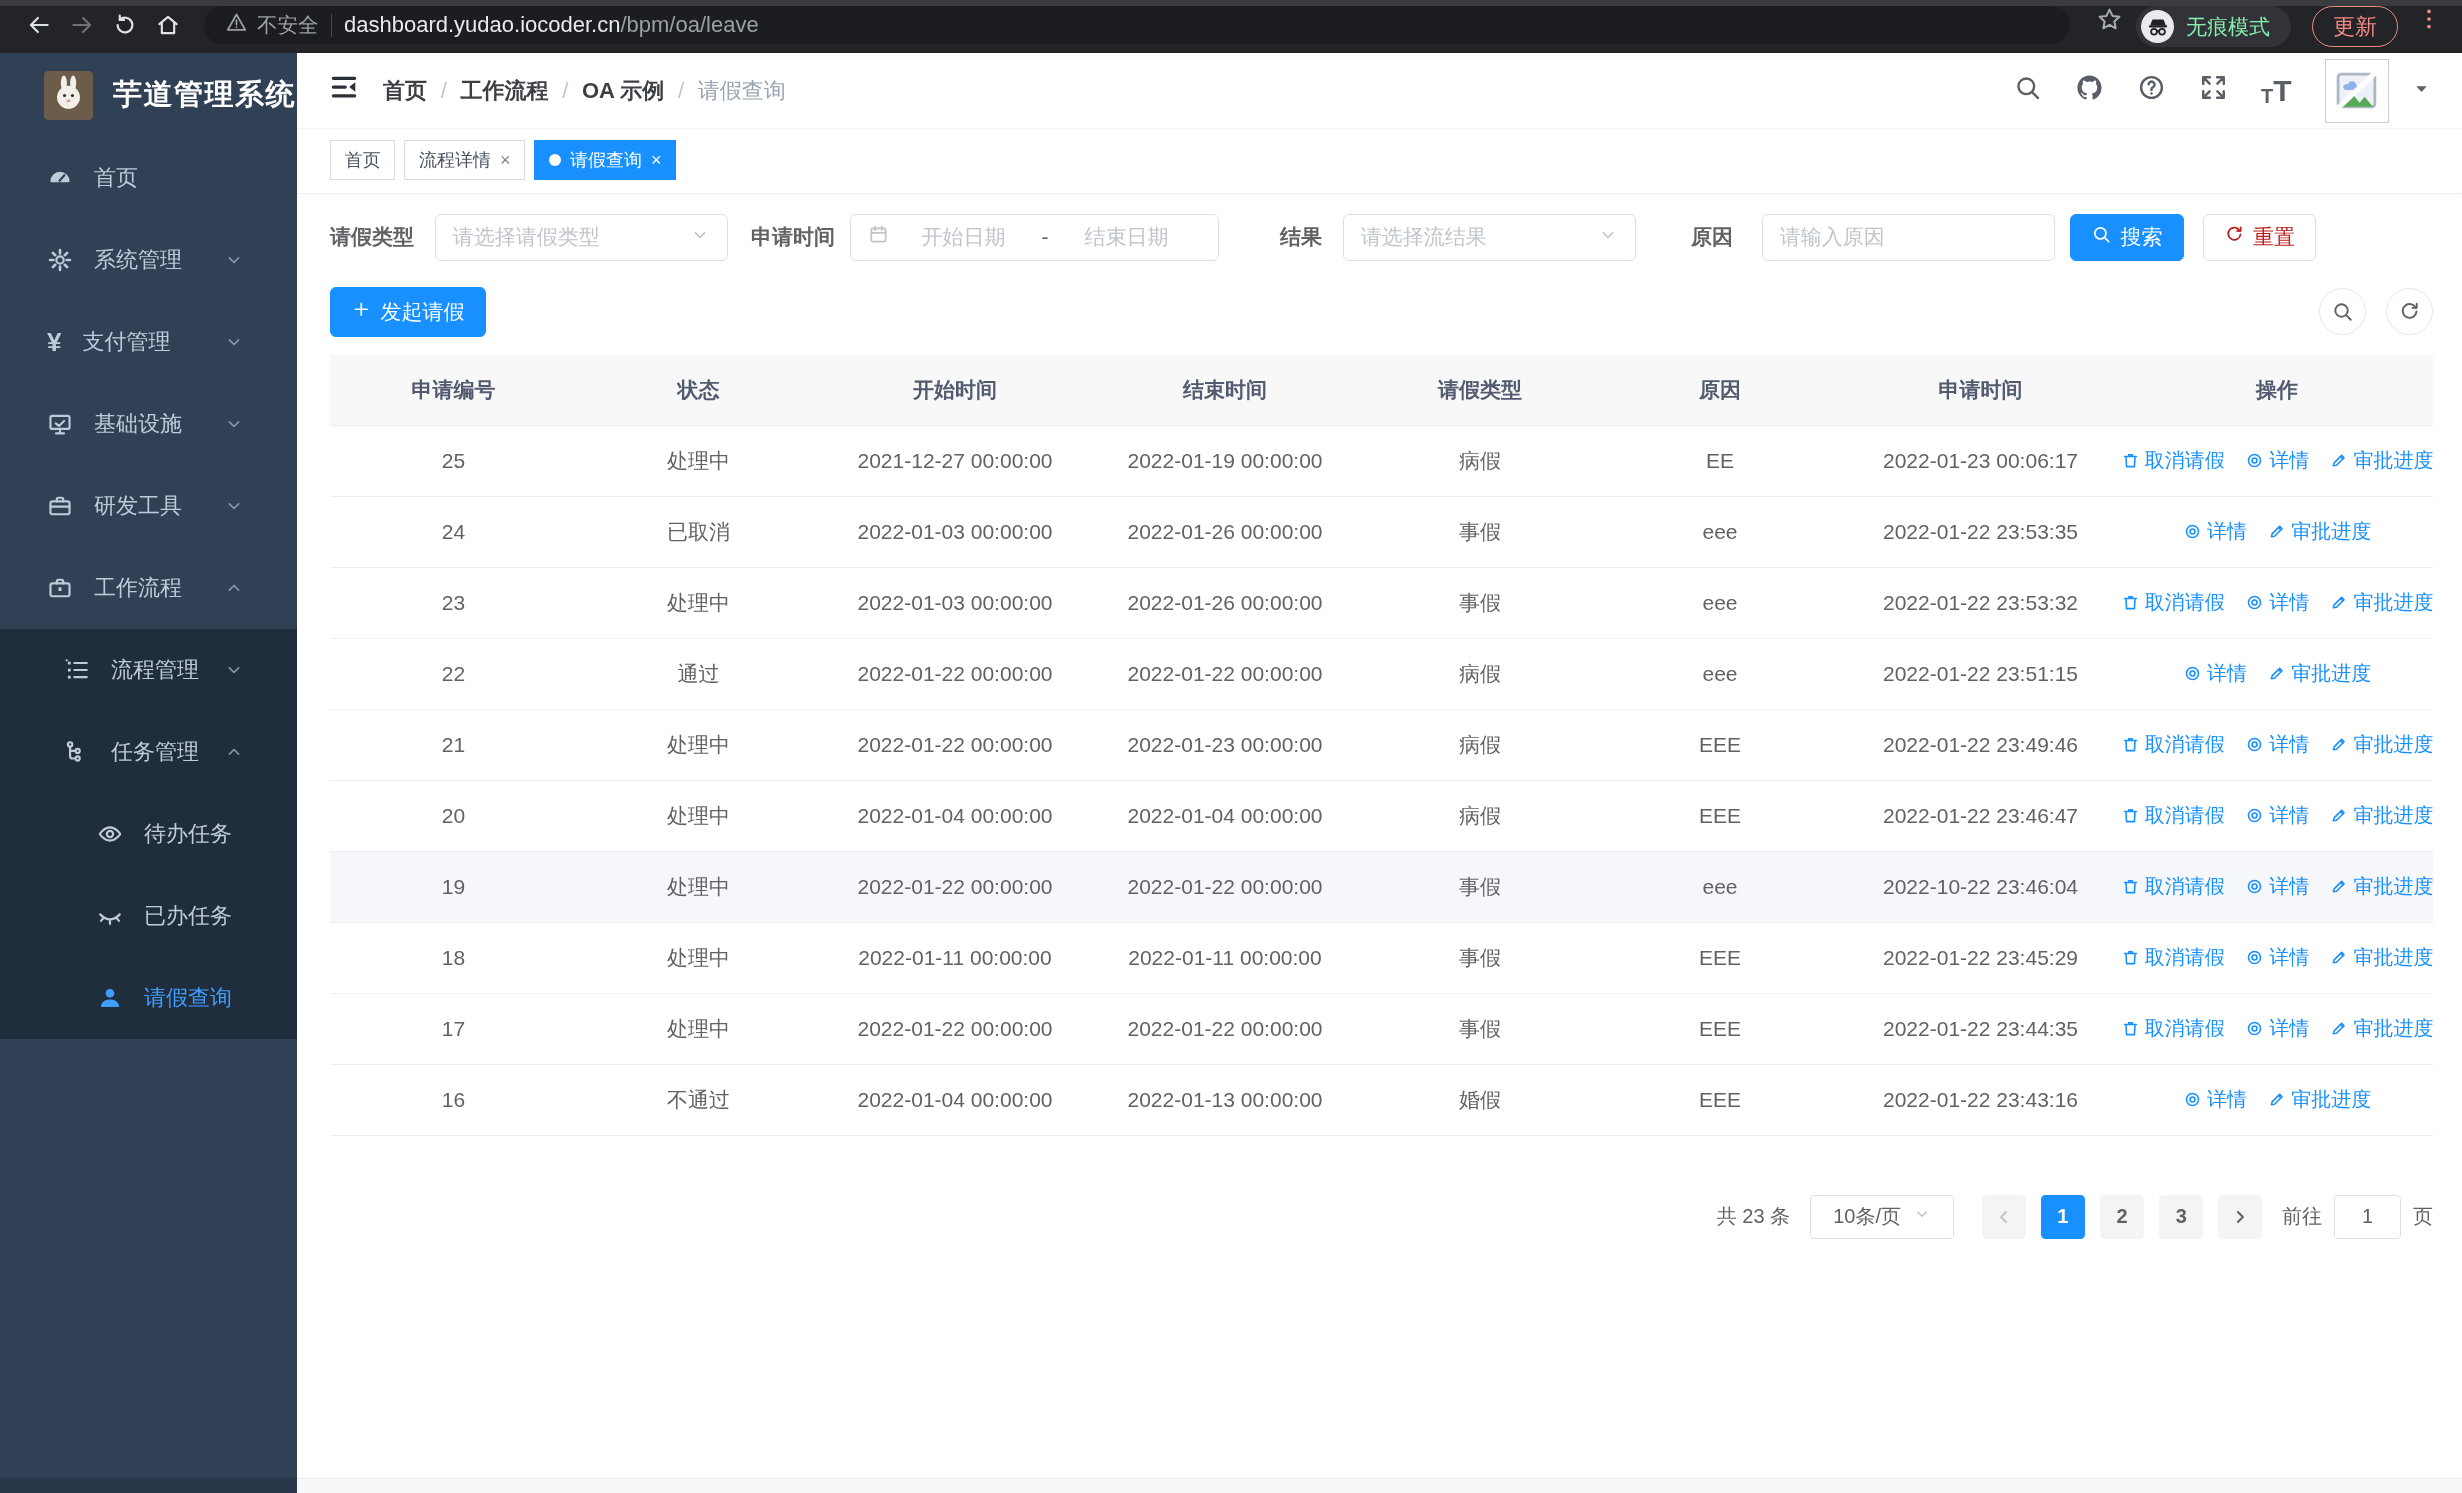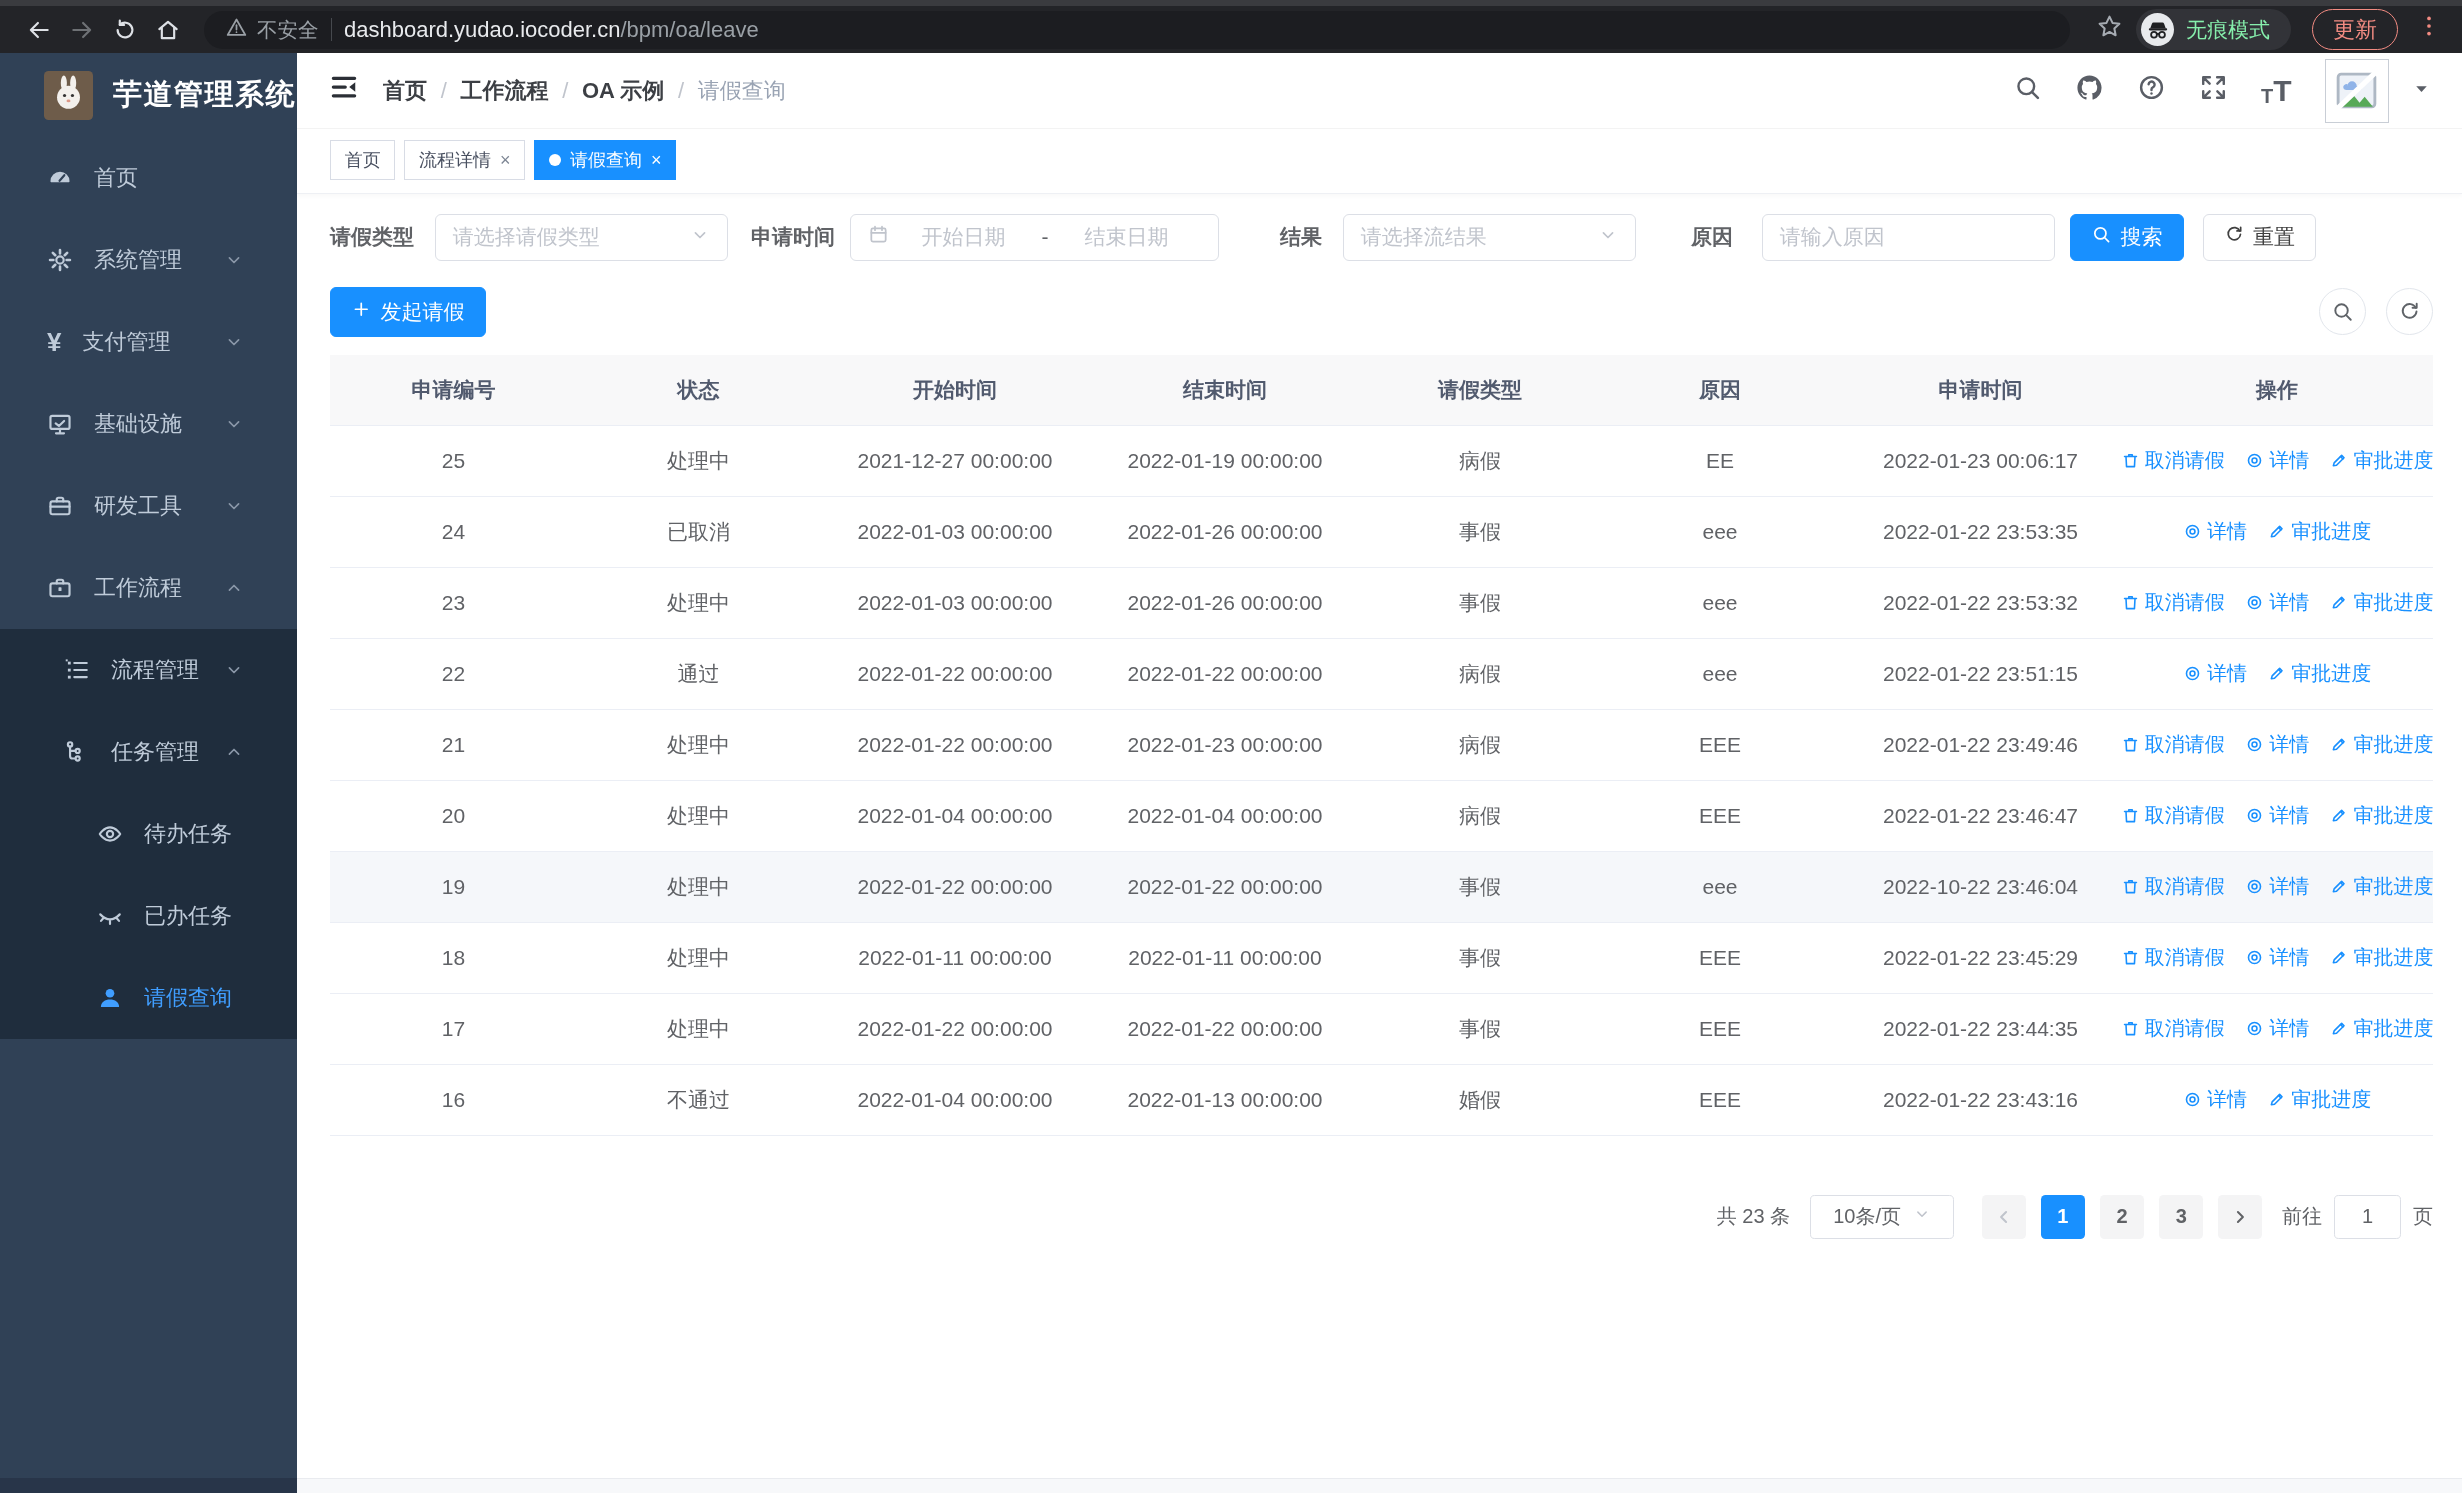--- a/index.html
+++ b/index.html
@@ -7,21 +7,21 @@
     font-family:"Liberation Sans","DejaVu Sans",sans-serif; background:#fff; }
 
   .icon { display:inline-flex; align-items:center; justify-content:center;
           width:1em; height:1em; line-height:1; flex-shrink:0; }
   .icon svg { width:1em; height:1em; display:block; }
   .char-icon { font-size:inherit; font-weight:700; width:auto; }
 
   
   .browser { height:53px; background:#232428; display:flex; flex-direction:column; }
   .win-strip { height:6px; background:#3a3b3f; }
-  .btoolbar { flex:1; display:flex; align-items:center; padding:0 20px; gap:6px;border-radius:11px; }
+  .btoolbar { flex:1; display:flex; padding:0 20px; gap:6px;border-radius:11px; }
   .nav-btn { width:37px; height:37px; border-radius:50%; display:flex; align-items:center;
              justify-content:center; color:#dee1e6; font-size:26px; }
   .nav-btn.disabled { color:#6e7175; }
   .omnibox { flex:1; min-width:0; height:38px; background:#1c1d21; border-radius:19px;
              margin:0 12px; display:flex; align-items:center; padding:0 21px; gap:12px; }
   .omni-sec { color:#9aa0a6; font-size:20.5px; display:flex; align-items:center; gap:9px; }
   .omni-sec .icon { font-size:23px; }
   .omni-divider { width:1.5px; height:23px; background:#46494e; }
   .omni-url { font-size:22px; color:#e8eaed; white-space:nowrap; overflow:hidden; }
   .omni-url .path { color:#9aa0a6; }
@@ -91,21 +91,21 @@
   .date-range .icon { font-size:21px; color:#c0c4cc; }
   .dr-part { flex:1; text-align:center; white-space:nowrap; }
   .dr-sep { color:#606266; padding:0 3px; }
   .text-inp { width:293px; }
   .ml20{margin-left:15px}.ml25{margin-left:19px}.ml28{margin-left:21px}.ml30{margin-left:23px}
   .ml38{margin-left:29px}.ml72{margin-left:55px}.ml80{margin-left:61px}
   .btn { height:47px; border-radius:6px; font-size:21px; display:inline-flex; align-items:center;
          justify-content:center; gap:9px; padding:0 20px; cursor:pointer; white-space:nowrap; }
   .btn .icon { font-size:20.5px; }
   .btn-primary { background:#1890ff; border:1.5px solid #1890ff; color:#fff; }
-  .btn-plain { background:#fff; border:1.5px solid #dcdfe6; color:#404040; }
+  .btn-plain { background:#fff; border:1.5px solid #dcdfe6; color:#b91c1c; }
 
   .action-row { margin-top:26px; display:flex; align-items:center; }
   .create-btn { height:50px; }
   .tool-circles { margin-left:auto; display:flex; gap:20px; }
   .circle-btn { width:47px; height:47px; border-radius:50%; border:1.5px solid #e2e6ec; background:#fff;
                 color:#5f6368; display:flex; align-items:center; justify-content:center; font-size:23px; }
 
   .tbl { margin-top:18px; }
   .trow { display:grid; grid-template-columns:247px 243px 270px 270px 240px 240px 281px 312px;
           align-items:center; }

